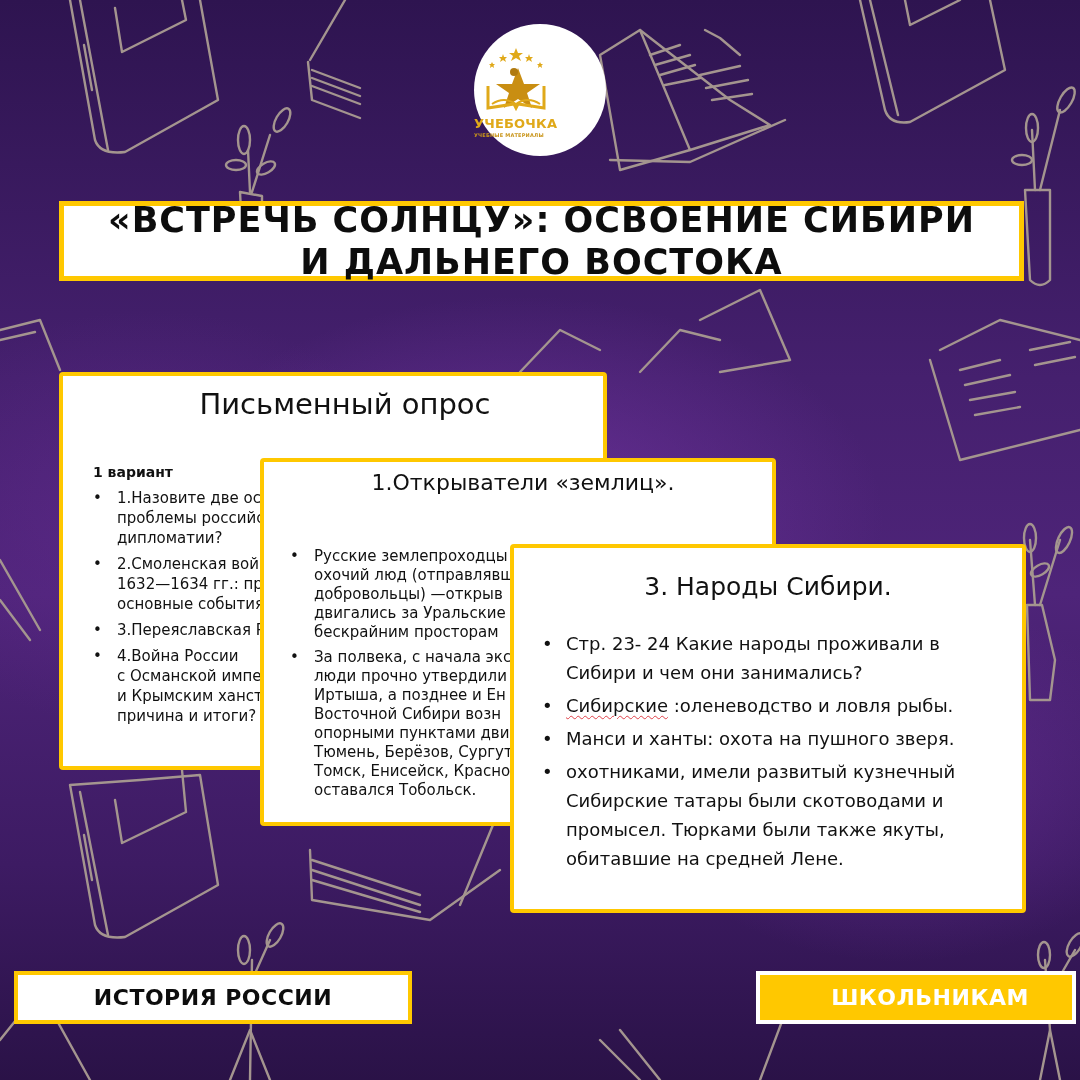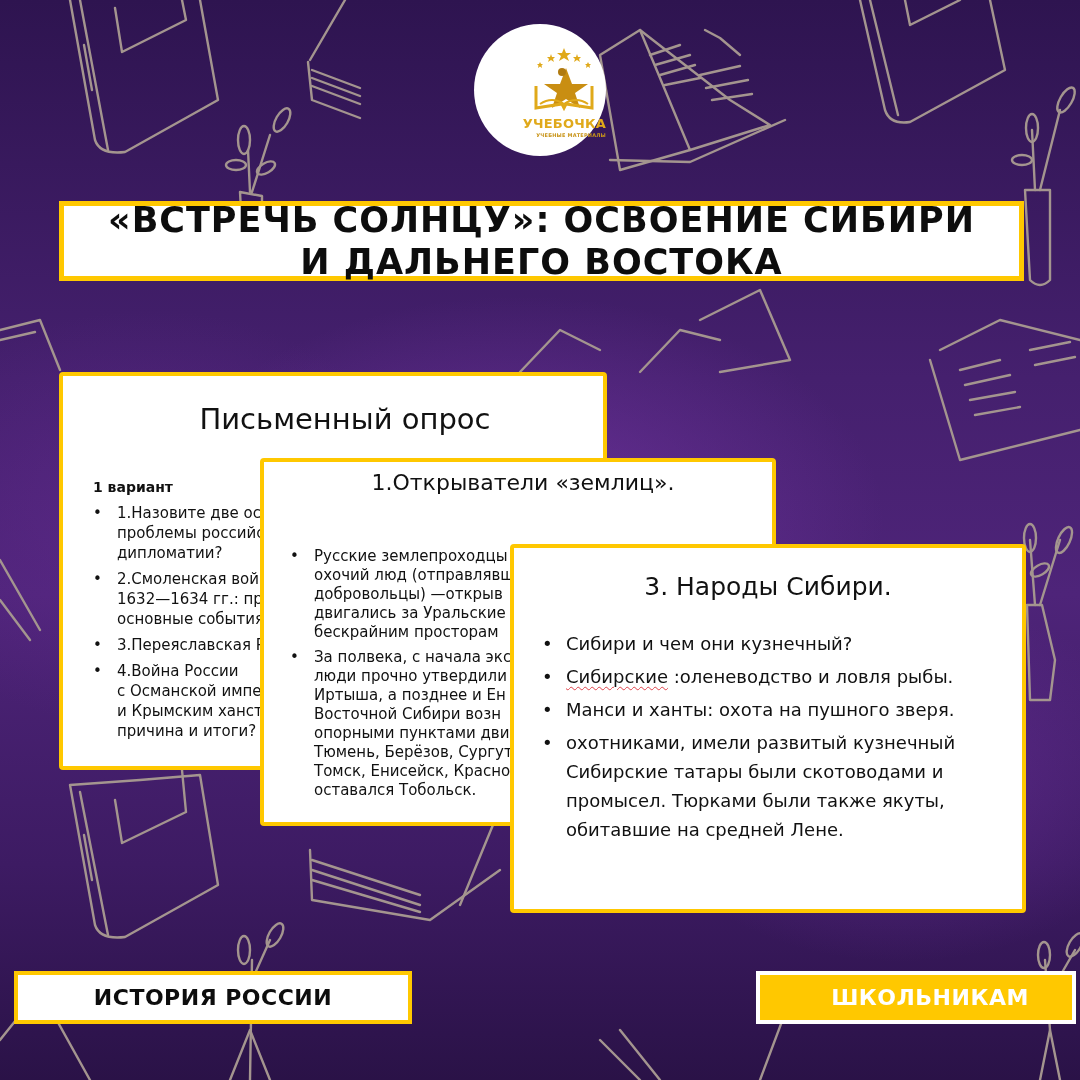--- a/index.html
+++ b/index.html
@@ -12,21 +12,21 @@
         radial-gradient(ellipse 380px 260px at 900px 780px, rgba(120,55,170,0.45), rgba(0,0,0,0) 70%),
         radial-gradient(ellipse 400px 300px at 150px 520px, rgba(105,45,150,0.45), rgba(0,0,0,0) 70%),
         linear-gradient(180deg, #2e1450 0%, #45206e 35%, #4e2479 55%, #3d1b63 80%, #2a1247 100%);
     }
     .bg-sketch { position: absolute; inset: 0; width: 1080px; height: 1080px; }
     .bg-sketch * { fill: none; stroke: #a4958f; stroke-width: 2.4; stroke-linecap: round; stroke-linejoin: round; }
 
     .logo {
       position: absolute; left: 474px; top: 24px; width: 132px; height: 132px;
       border-radius: 50%; background: #ffffff;
-      display: flex; flex-direction: column; align-items: flex-end; justify-content: center;
+      display: flex; flex-direction: column; align-items: flex-start; justify-content: center;
     }
     .logo svg { width: 84px; height: 72px; margin-top: 4px; }
     .logo-name { font-family: "DejaVu Sans", sans-serif; font-weight: bold; font-size: 13px; color: #e0a91a; letter-spacing: 0.2px; margin-top: -2px; }
     .logo-sub { font-family: "DejaVu Sans", sans-serif; font-weight: bold; font-size: 5px; color: #c9951a; letter-spacing: 0.2px; margin-top: 1px; }
 
     .title-box {
       position: absolute; left: 59px; top: 201px; width: 965px; height: 80px;
       background: #ffffff; border: 5px solid #ffc800;
       display: flex; flex-direction: column; align-items: center; justify-content: center;
     }
@@ -39,21 +39,21 @@
       position: absolute; background: #ffffff; border: 4px solid #ffc800; border-radius: 4px;
       overflow: hidden; color: #111111;
       font-family: "DejaVu Sans", sans-serif;
     }
     .card-title { text-align: center; font-weight: normal; color: #111; }
     .card ul { list-style: none; }
     .card li { position: relative; white-space: nowrap; }
     .card li::before { content: "•"; position: absolute; left: -24px; top: 0; }
 
     .card1 { left: 59px; top: 372px; width: 548px; height: 398px; z-index: 1; }
-    .card1 .card-title { font-size: 29px; margin-top: 26px; padding-left: 24px; }
+    .card1 .card-title { font-size: 29px; margin-top: 11px; padding-left: 24px; }
     .card1 .variant { font-weight: bold; font-size: 14px; margin: 43px 0 0 30px; }
     .card1 ul { margin: 8px 0 0 54px; font-size: 15px; line-height: 20px; }
     .card1 li { margin-bottom: 6px; }
 
     .card2 { left: 260px; top: 458px; width: 516px; height: 368px; z-index: 2; }
     .card2 .card-title { font-size: 22px; margin-top: 8px; padding-left: 10px; }
     .card2 ul { margin: 52px 0 0 50px; font-size: 15px; line-height: 19px; }
     .card2 li { margin-bottom: 6px; }
 
     .card3 { left: 510px; top: 544px; width: 516px; height: 369px; z-index: 3; }
@@ -260,21 +260,22 @@
       <div>Томск, Енисейск, Красно</div>
       <div>оставался Тобольск.</div>
     </li>
   </ul>
 </div>
 
 <div class="card card3">
   <div class="card-title">3. Народы Сибири.</div>
   <ul>
     <li>
-      <div>Сибири и чем они кузнечный?</div>
+      <div>Стр. 23-  24 Какие народы проживали в</div>
+      <div>Сибири и чем они занимались?</div>
     </li>
     <li>
       <div><span class="squiggle">Сибирские</span><span> :оленеводство и ловля рыбы.</span></div>
     </li>
     <li>
       <div>Манси и ханты: охота на пушного зверя.</div>
     </li>
     <li>
       <div>охотниками, имели развитый кузнечный</div>
       <div>Сибирские татары были скотоводами и</div>

